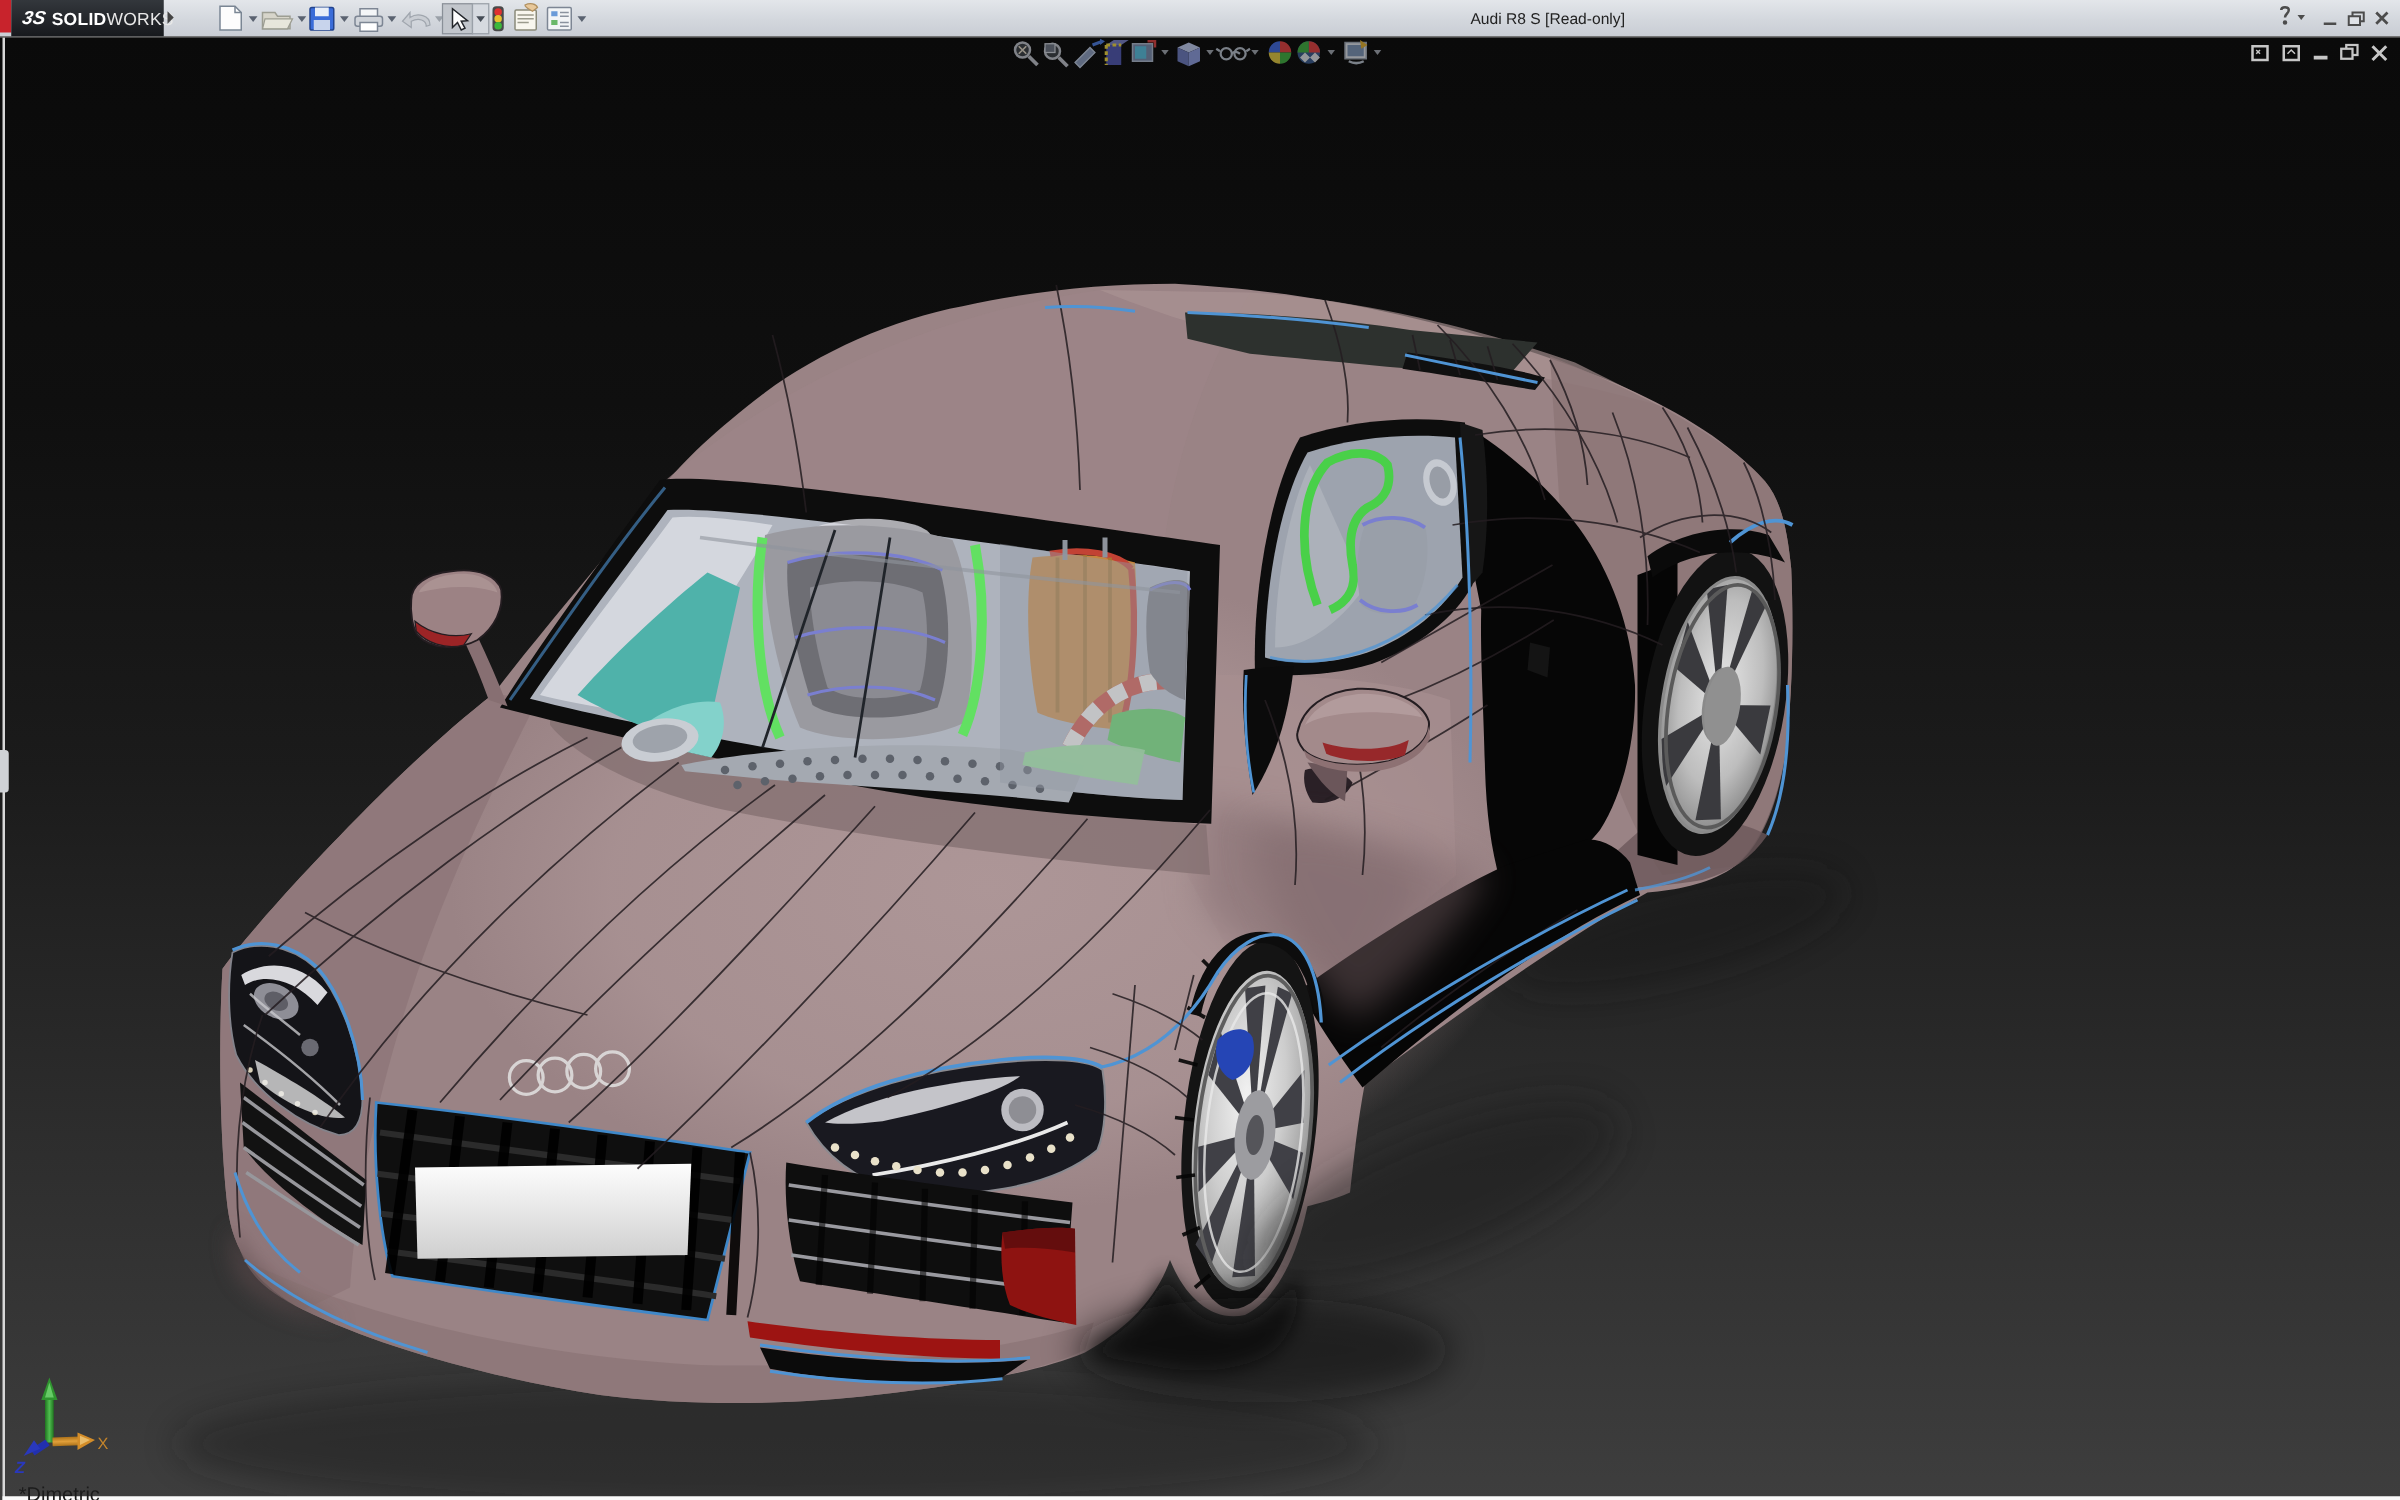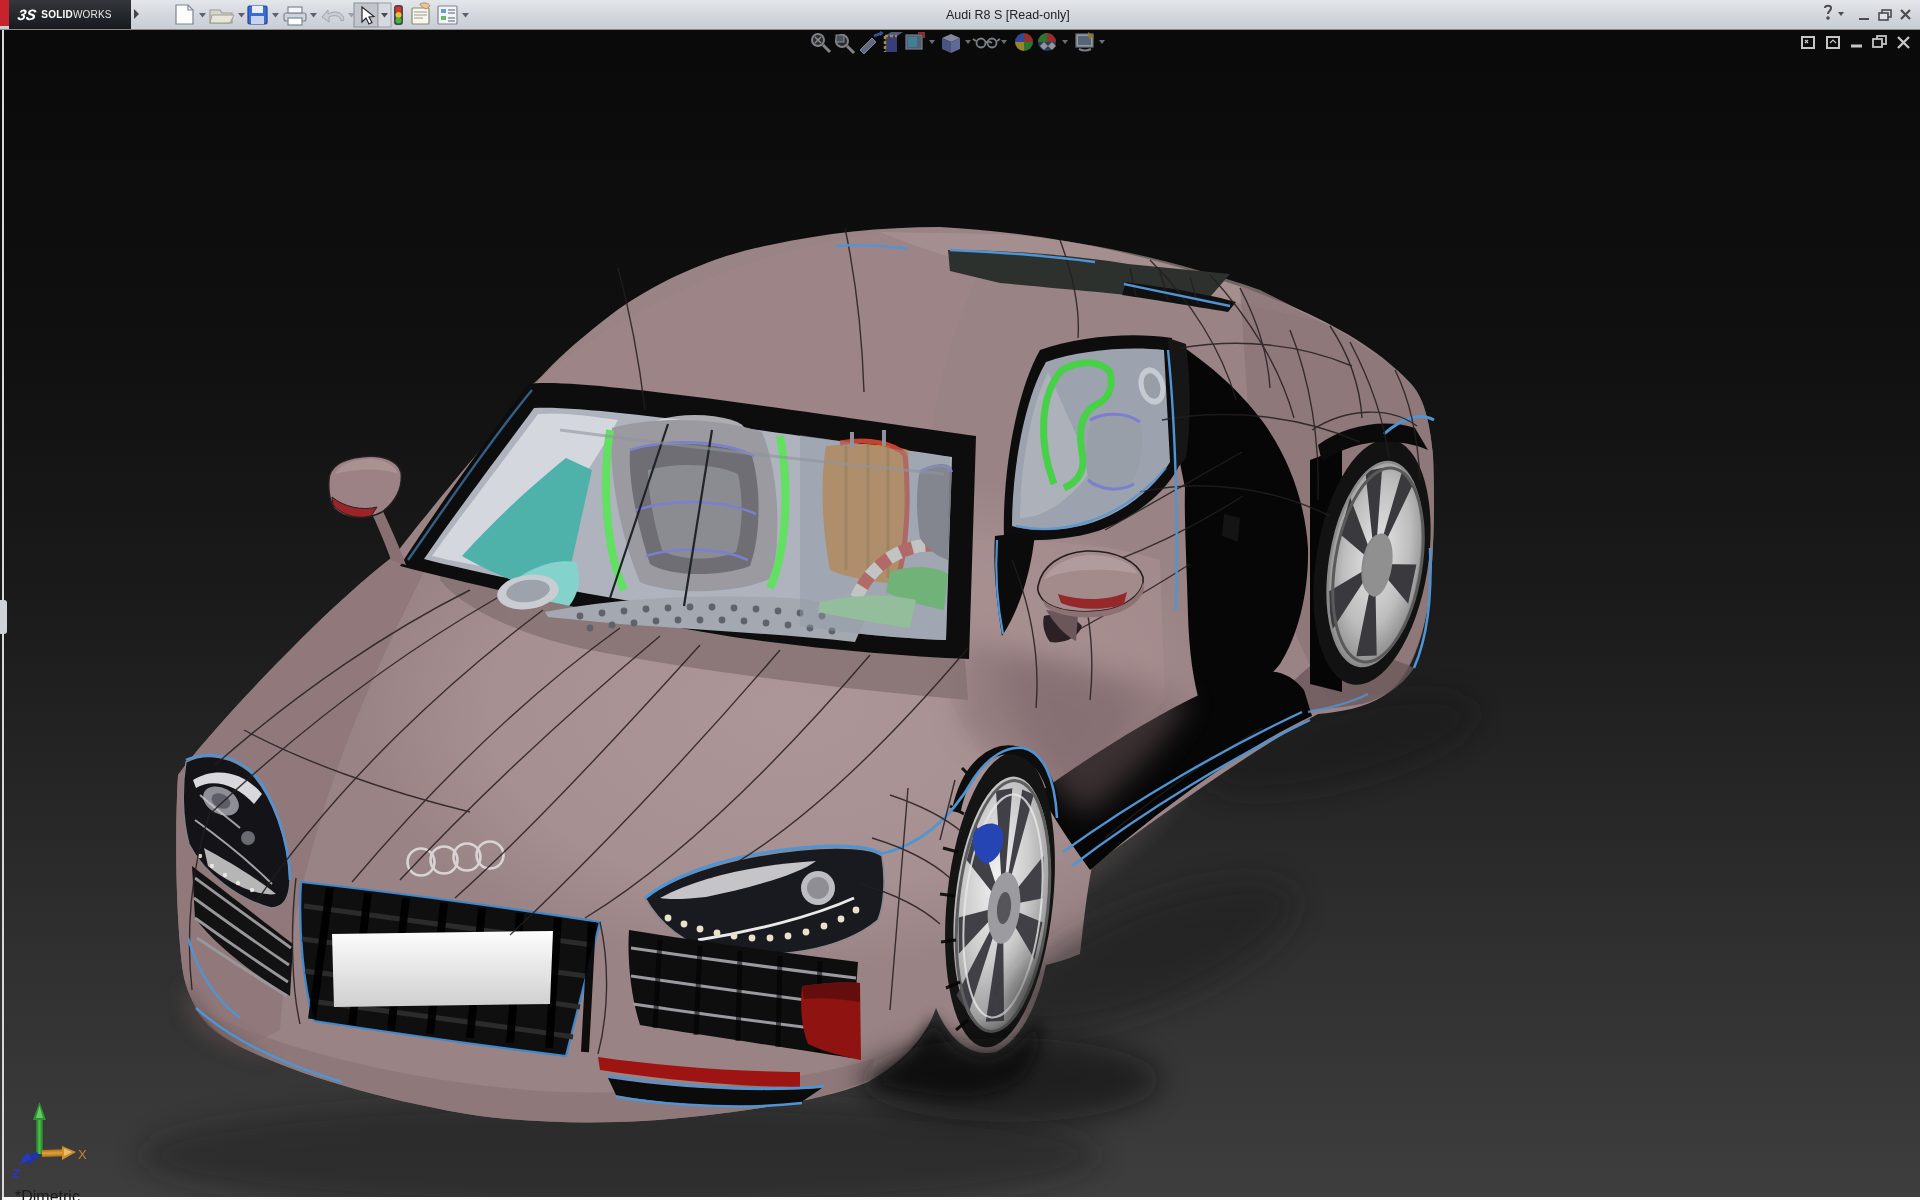--- a/index.html
+++ b/index.html
@@ -1,23 +1,23 @@
 <!DOCTYPE html>
 <html><head>
 <meta charset="utf-8">
 <style>
 html,body{margin:0;padding:0;width:1920px;height:1200px;overflow:hidden;background:#000;font-family:"Liberation Sans",sans-serif;}
 #titlebar{position:absolute;top:0;left:0;width:1920px;height:30px;background:linear-gradient(180deg,#e3e6ea 0%,#d3d7dd 55%,#c9cdd4 100%);border-bottom:1px solid #8a8a8a;box-sizing:border-box;}
 #redstrip{position:absolute;top:0;left:0;width:9px;height:26px;background:#c8232c;}
 #logobox{position:absolute;top:0;left:9px;width:122px;height:29px;background:linear-gradient(180deg,#33373c,#17191d);color:#fff;display:flex;align-items:center;}
 #logobox .ds{font-style:italic;font-weight:bold;font-size:15px;margin-left:9px;margin-right:5px;}
-#logobox .sw{font-weight:bold;font-size:10px;letter-spacing:0.2px;}
+#logobox .sw{font-weight:bold;font-size:14px;letter-spacing:0.2px;}
 #logobox .sw span{font-weight:normal;color:#e8e8e8;}
 #tb-arrow{position:absolute;left:134px;top:9px;width:0;height:0;border-left:5px solid #444;border-top:5px solid transparent;border-bottom:5px solid transparent;}
-#wintitle{position:absolute;top:0;left:946px;width:320px;height:30px;line-height:30px;text-align:left;font-size:12.5px;color:#222;}
+#wintitle{position:absolute;top:0;left:980px;width:320px;height:30px;line-height:30px;text-align:right;font-size:12.5px;color:#222;}
 #viewport{position:absolute;top:30px;left:0;width:1920px;height:1170px;background:linear-gradient(180deg,#0a0a0a 0%,#0f0f0f 25%,#1b1b1b 50%,#2d2d2d 75%,#3e3e3e 100%);}
 #leftline{position:absolute;top:30px;left:2px;width:2px;height:1170px;background:#d8d8d8;}
 #lefttab{position:absolute;top:600px;left:0;width:7px;height:34px;background:#cfd2d6;border-radius:0 3px 3px 0;}
 #dimetric{position:absolute;left:15px;top:1188px;font-size:16px;color:#1b1b1b;}
 #carsvg{position:absolute;top:0;left:0;}
 #hud{position:absolute;top:30px;left:0;}
 </style>
 </head>
 <body>
 <div id="viewport"></div>

